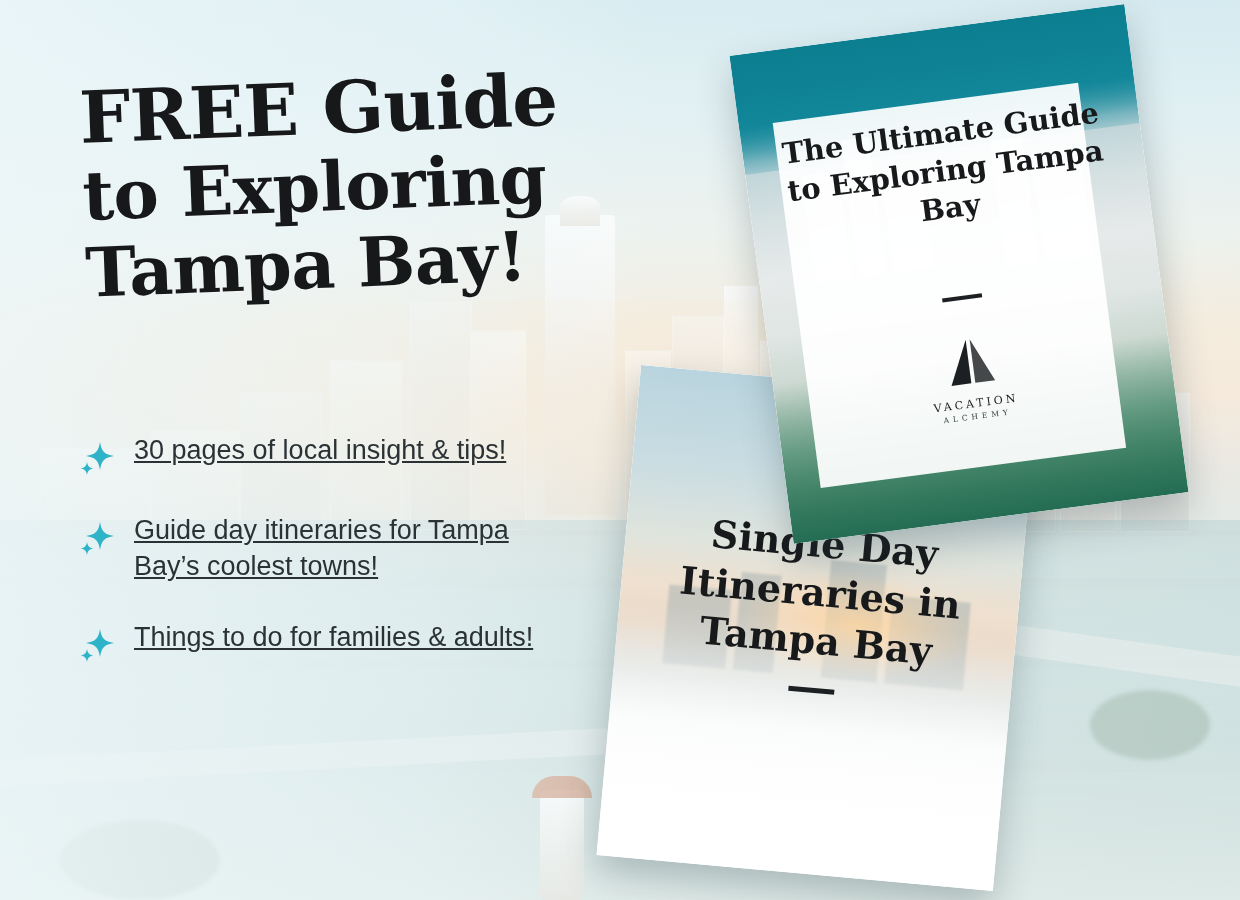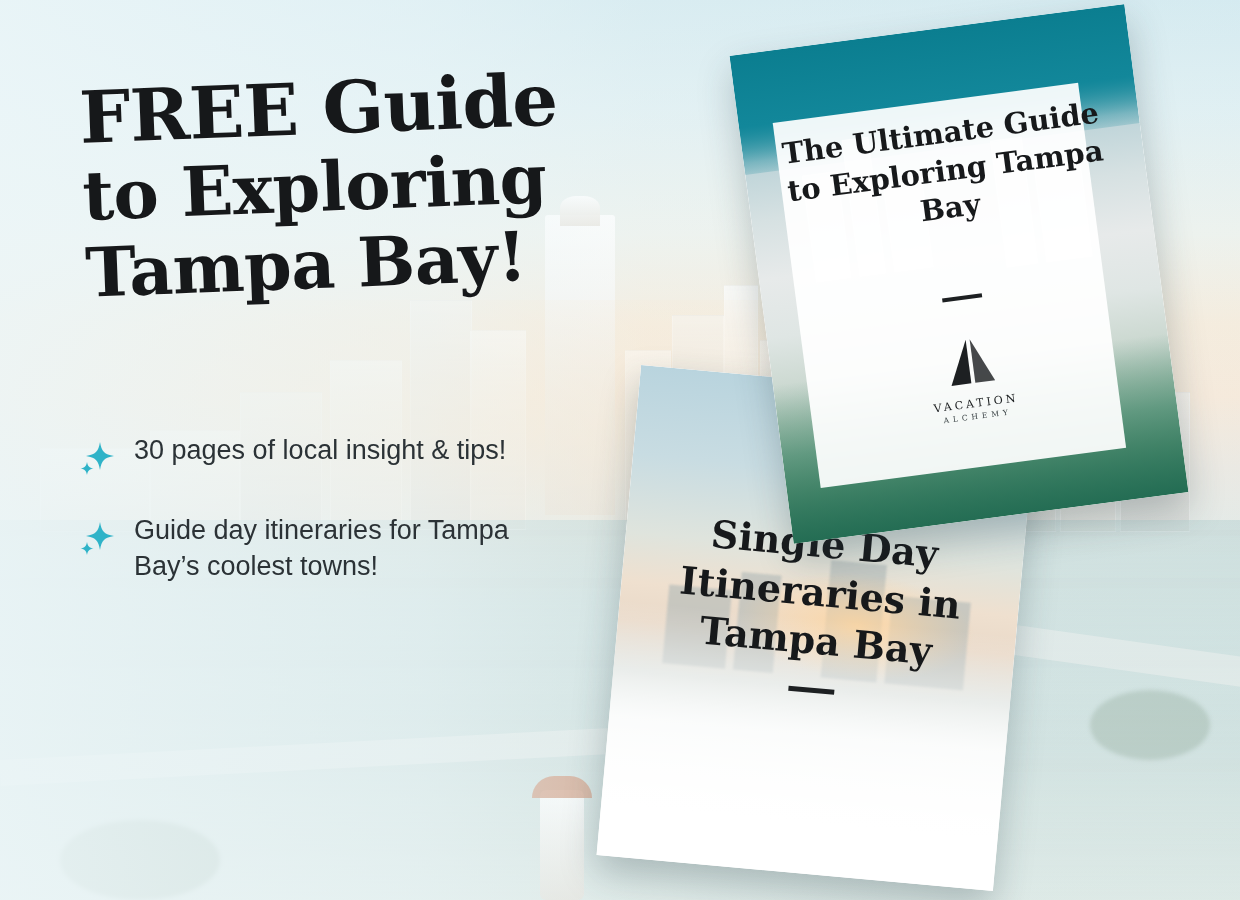--- a/index.html
+++ b/index.html
@@ -112,20 +112,21 @@
     position: relative;
   }
   .spark svg { display: block; }
   .bullet-text {
     font-family: "Liberation Sans", sans-serif;
     font-size: 27px;
     line-height: 1.35;
     color: #2b3236;
     font-weight: 400;
     max-width: 440px;
+    text-decoration: underline;
   }
 
   
   .card {
     position: absolute;
     box-shadow: 0 16px 36px rgba(40,60,70,0.28);
     overflow: hidden;
     background: #ffffff;
   }
 
@@ -328,20 +329,29 @@
     <div class="bullet">
       <span class="spark">
         <svg width="40" height="40" viewBox="0 0 40 40">
           <path d="M22 4 C23.5 13.5 26.5 16.5 36 18 C26.5 19.5 23.5 22.5 22 32 C20.5 22.5 17.5 19.5 8 18 C17.5 16.5 20.5 13.5 22 4 Z" fill="#2fb3c8"></path>
           <path d="M9 24 C9.8 28.3 11.2 29.7 15.5 30.5 C11.2 31.3 9.8 32.7 9 37 C8.2 32.7 6.8 31.3 2.5 30.5 C6.8 29.7 8.2 28.3 9 24 Z" fill="#2fb3c8"></path>
         </svg>
       </span>
       <span class="bullet-text">Guide day itineraries for Tampa Bay’s coolest towns!</span>
     </div>
 
+    <div class="bullet">
+      <span class="spark">
+        <svg width="40" height="40" viewBox="0 0 40 40">
+          <path d="M22 4 C23.5 13.5 26.5 16.5 36 18 C26.5 19.5 23.5 22.5 22 32 C20.5 22.5 17.5 19.5 8 18 C17.5 16.5 20.5 13.5 22 4 Z" fill="#2fb3c8"></path>
+          <path d="M9 24 C9.8 28.3 11.2 29.7 15.5 30.5 C11.2 31.3 9.8 32.7 9 37 C8.2 32.7 6.8 31.3 2.5 30.5 C6.8 29.7 8.2 28.3 9 24 Z" fill="#2fb3c8"></path>
+        </svg>
+      </span>
+      <span class="bullet-text">Things to do for families &amp; adults!</span>
+    </div>
 
   </div>
 
   <div class="card card-itin">
     <div class="itin-photo">
       <div class="sil" style="left:12%; top:44%; width:16%; height:16%;"></div>
       <div class="sil" style="left:30%; top:40%; width:10%; height:20%;"></div>
       <div class="sil" style="left:52%; top:36%; width:14%; height:24%;"></div>
       <div class="sil" style="left:68%; top:42%; width:20%; height:18%;"></div>
       <div class="glow"></div>

